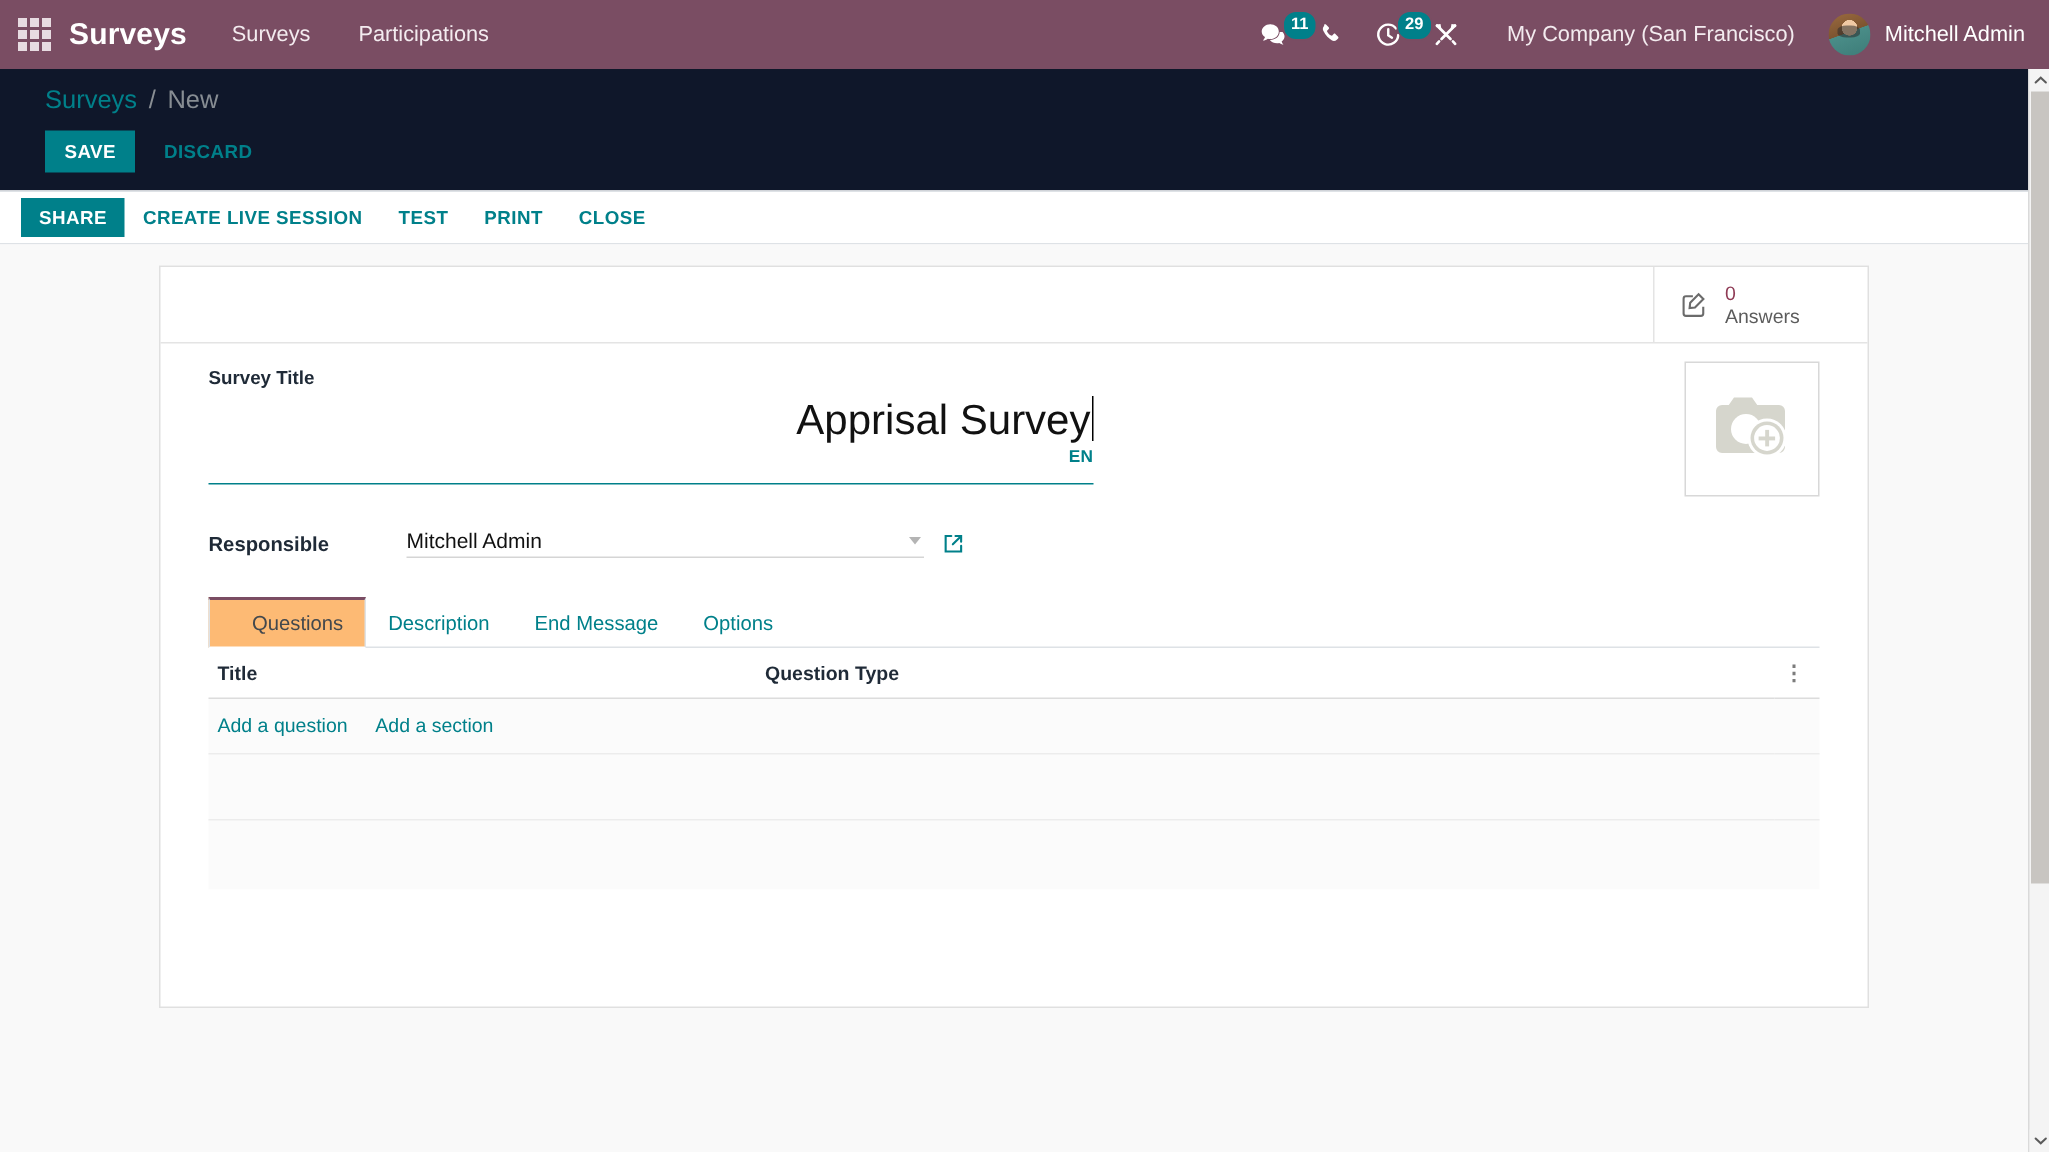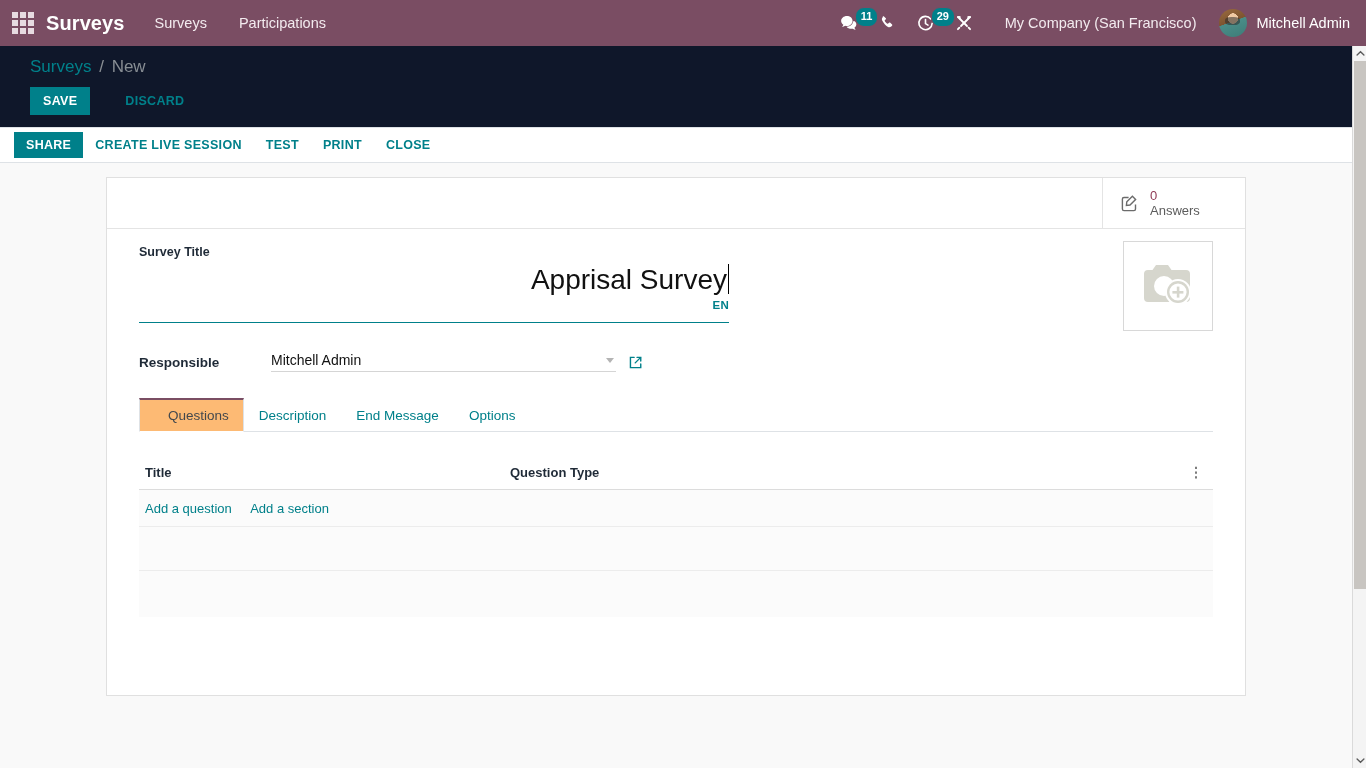--- a/index.html
+++ b/index.html
@@ -114,21 +114,21 @@
   .breadcrumb {
     font-size: 17px;
     line-height: 22px;
     margin-bottom: 9px;
   }
   .bc-link { color: #00808a; cursor: pointer; }
   .bc-sep { color: #8a8f94; margin: 0 3px; }
   .bc-current { color: #878d93; }
 
   .edit-actions {
-    display: flex; align-items: center; gap: 16px;
+    display: flex; align-items: center; gap: 0;
     padding-bottom: 12px;
   }
   .btn-save {
     background: #00808a;
     color: #fff;
     font-size: 12.5px;
     font-weight: bold;
     letter-spacing: .3px;
     padding: 7px 13px;
     border: none;
@@ -333,21 +333,21 @@
   }
   .tab.active {
     color: #43484d;
     background: #fdba74;
     border-color: #dee2e6 #dee2e6 #ffffff;
     border-top: 2px solid #7a4d63;
     padding-top: 7px;
     padding-left: 28px;
   }
 
-  .tab-pane { background: #fff; margin-top: 24px; }
+  .tab-pane { background: #fff; }
   table.o-list { width: 100%; border-collapse: collapse; }
   table.o-list thead th {
     font-size: 13px;
     font-weight: bold;
     color: #1f2a37;
     text-align: left;
     padding: 9px 8px 9px 6px;
     border-bottom: 1px solid #dcdcdc;
     background: #ffffff;
   }

